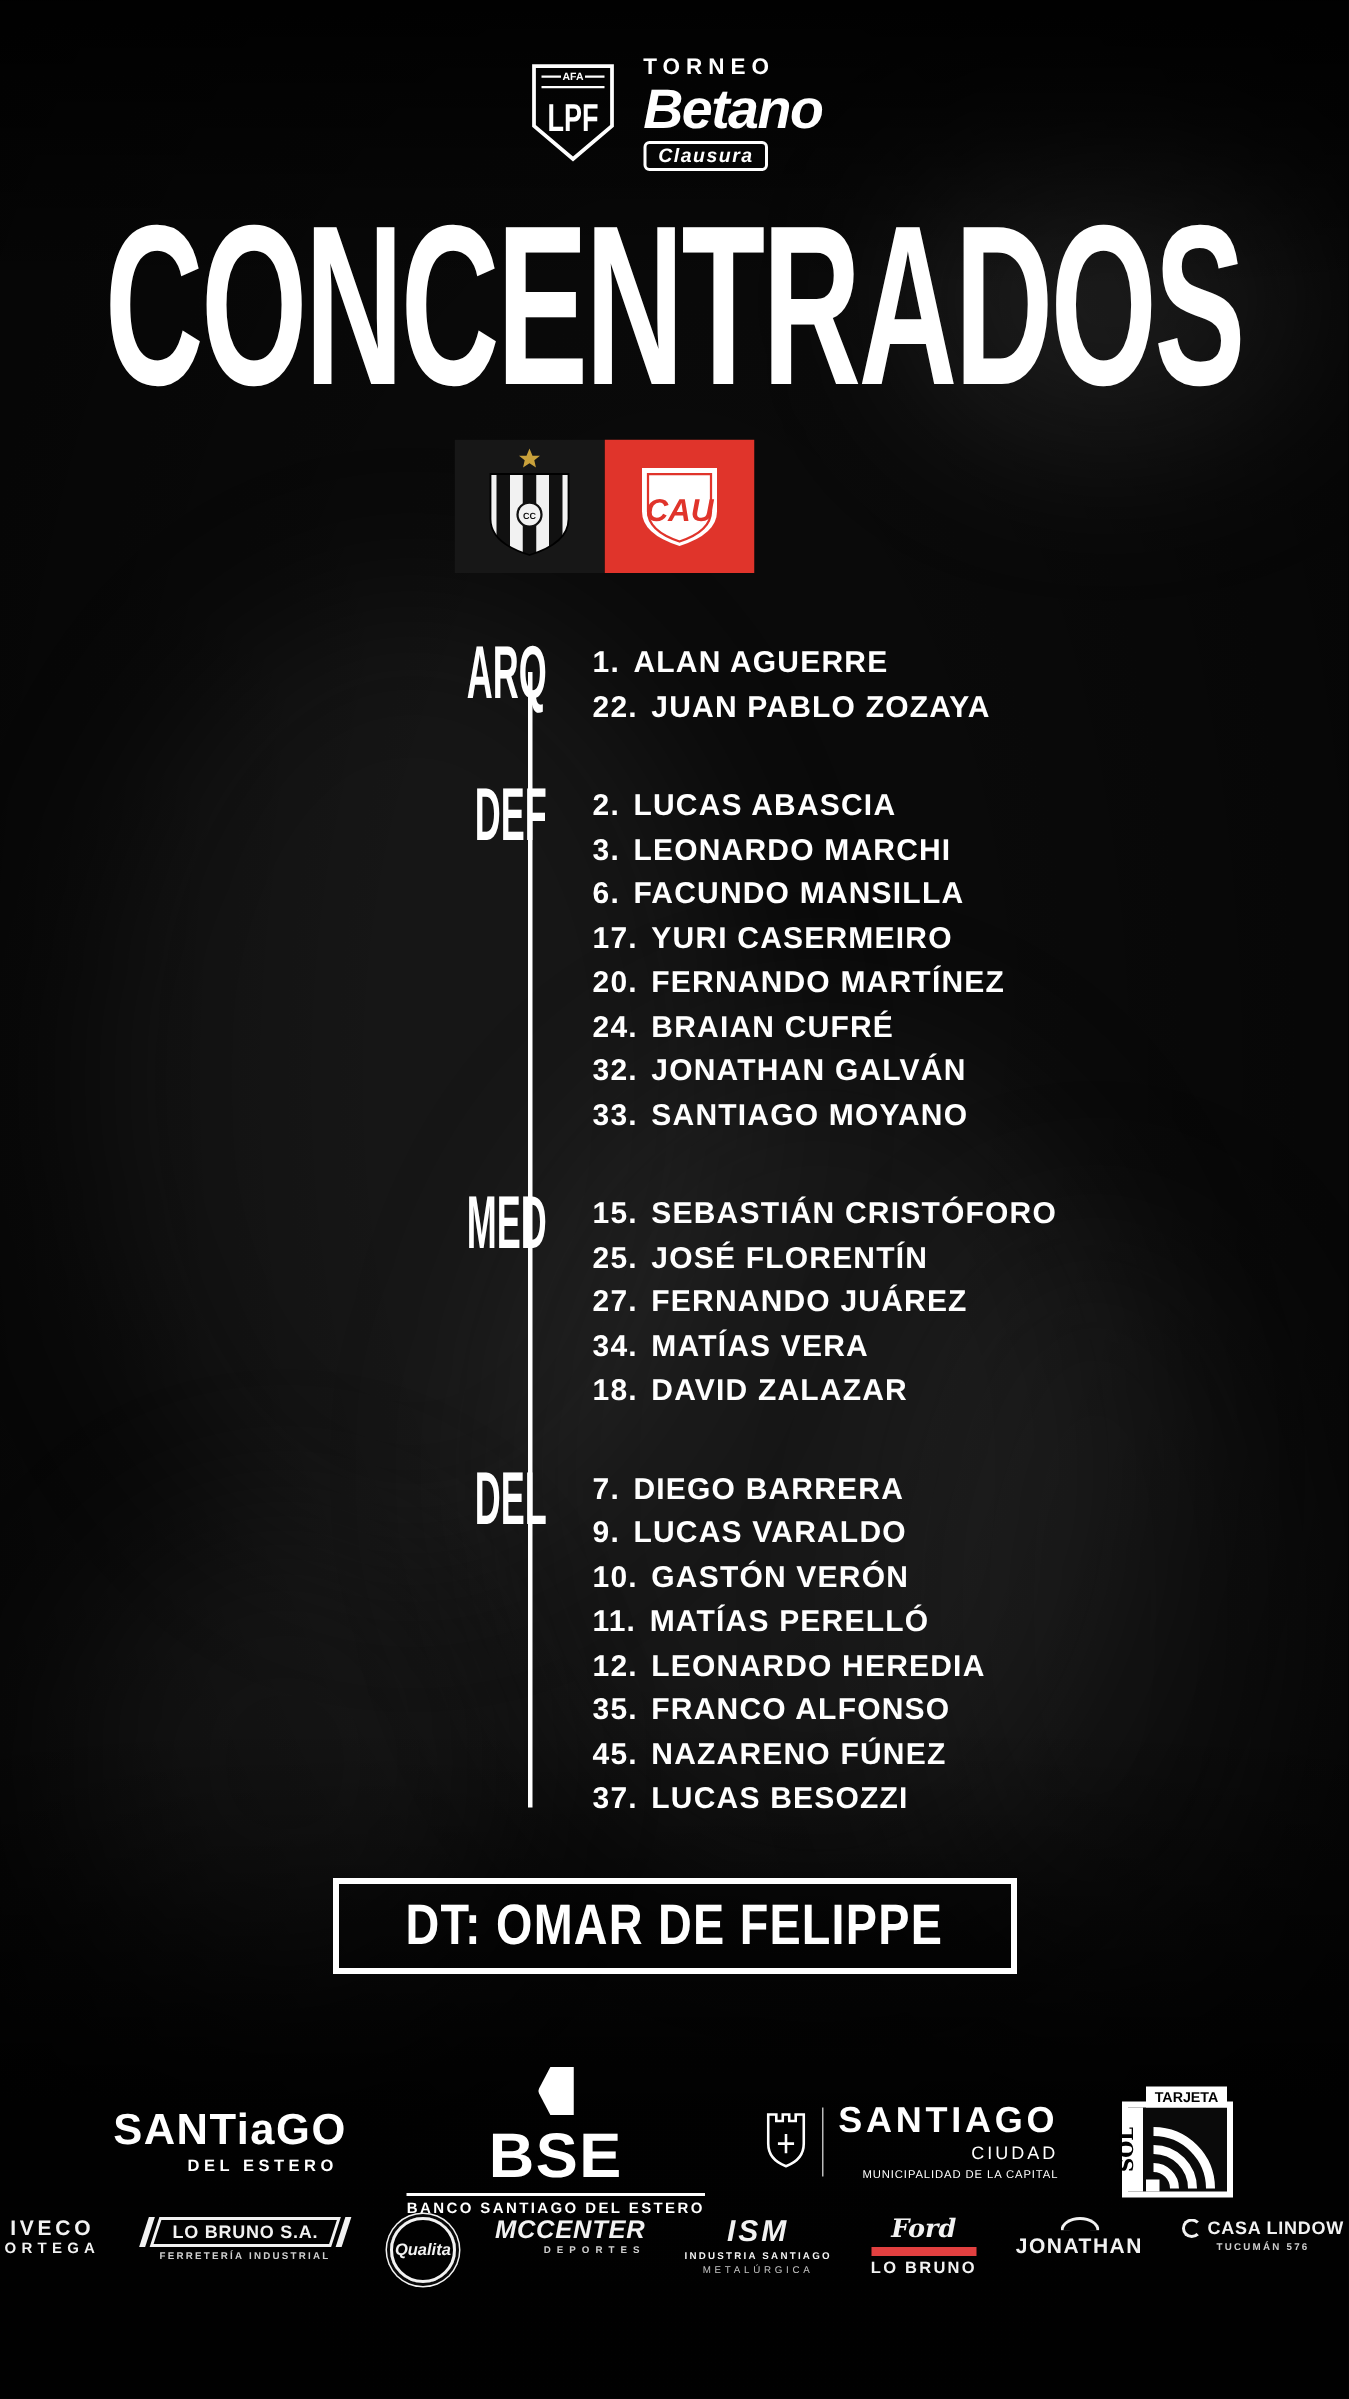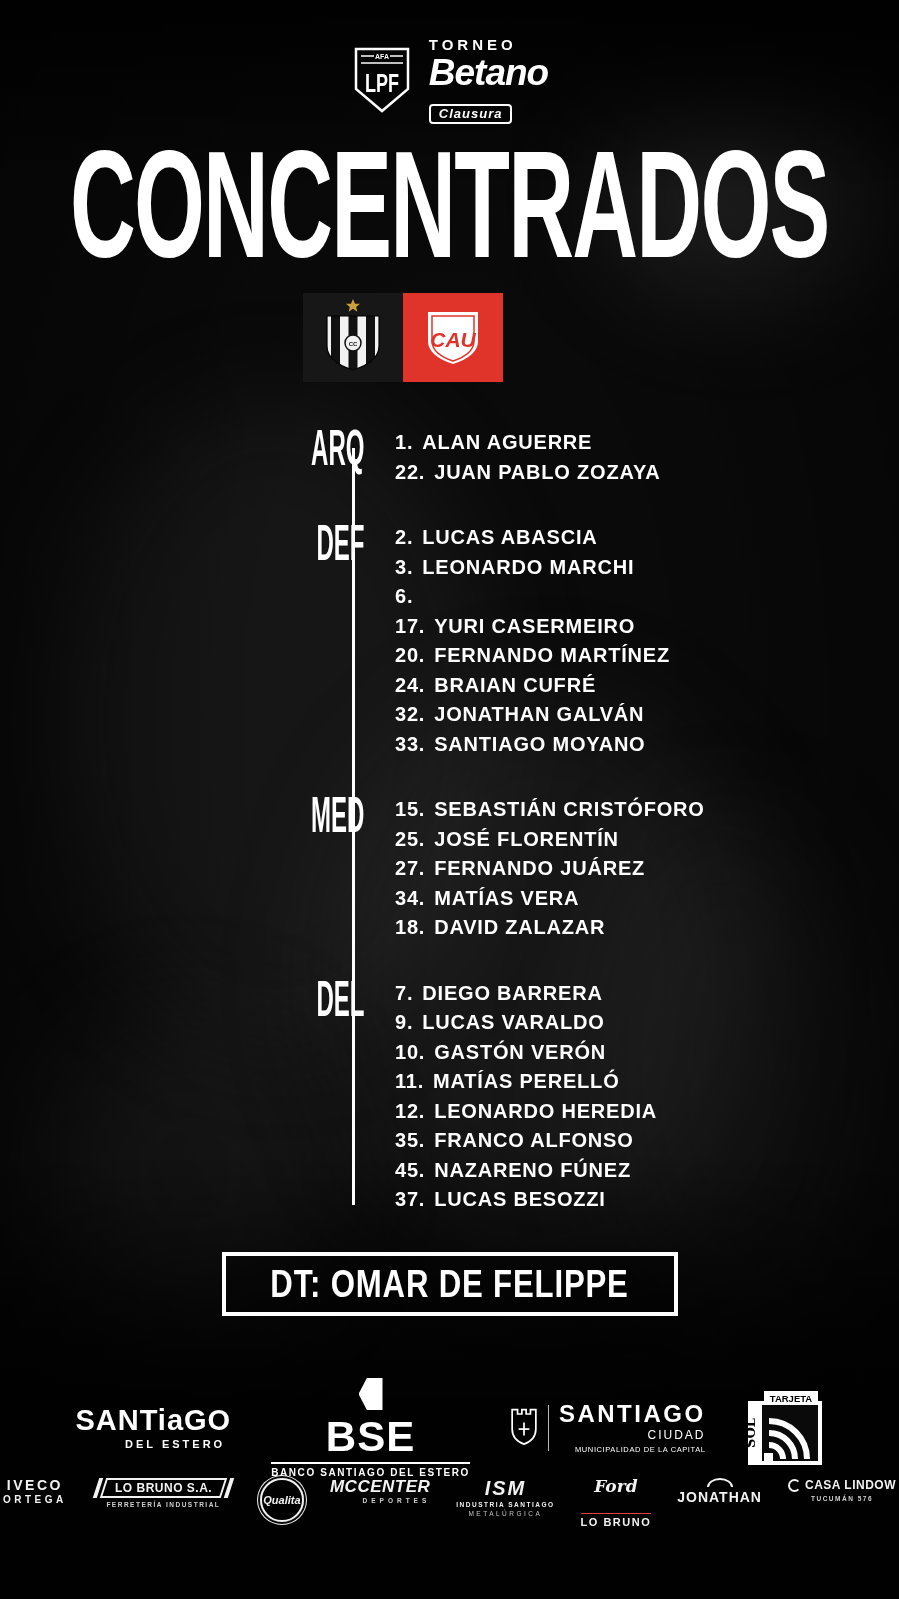--- a/index.html
+++ b/index.html
@@ -16,21 +16,21 @@
     linear-gradient(180deg, rgba(0,0,0,.9) 0%, rgba(0,0,0,0) 12%, rgba(0,0,0,0) 72%, rgba(0,0,0,.85) 88%),
     radial-gradient(ellipse at 50% 45%, rgba(0,0,0,0) 30%, rgba(0,0,0,.55) 95%);}
   .layer{position:absolute;z-index:2;}
 
   
   .header{top:36px;left:0;width:899px;display:flex;justify-content:center;align-items:center;gap:16px;}
   .betano-col{display:flex;flex-direction:column;align-items:flex-start;gap:1px;}
   .torneo{font-size:15px;font-weight:800;letter-spacing:4px;}
   .betano{font-size:37px;font-weight:800;font-style:italic;letter-spacing:-1px;line-height:1;}
   .clausura{border:2px solid #fff;border-radius:4px;font-size:13px;font-style:italic;font-weight:800;
-    letter-spacing:1px;padding:0 8px 1px;margin-top:12px;}
+    letter-spacing:1px;padding:0 8px 1px;margin-top:2px;}
 
   
   .title-wrap{top:128px;left:0;width:899px;display:flex;justify-content:center;}
   .title{font-size:152px;font-weight:800;line-height:1;letter-spacing:-3px;white-space:nowrap;
     transform:scaleX(.60);transform-origin:center;}
 
   
   .badges{top:293px;left:0;width:805px;display:flex;justify-content:center;}
 
   
@@ -73,21 +73,21 @@
   .tiny-sub{font-size:6.5px;font-weight:bold;letter-spacing:1.5px;margin-top:3px;opacity:.85;}
   .qualita-badge{width:40px;height:40px;border:2px solid #fff;border-radius:50%;display:flex;align-items:center;
     justify-content:center;box-shadow:0 0 0 2px #0a0a0a,0 0 0 3px #fff;}
   .qualita-text{font-size:11px;font-weight:bold;font-style:italic;}
   .mc-name{font-size:17px;font-weight:800;font-style:italic;letter-spacing:.5px;line-height:1;}
   .mc-sub{font-size:6.5px;font-weight:bold;letter-spacing:4px;margin-top:2px;align-self:flex-end;opacity:.85;}
   .ism-name{font-size:20px;font-weight:800;font-style:italic;letter-spacing:2px;line-height:1;}
   .ism-sub1{font-size:6.5px;font-weight:bold;letter-spacing:1.5px;margin-top:3px;}
   .ism-sub2{font-size:6.5px;letter-spacing:2.5px;margin-top:2px;opacity:.8;}
   .ford-name{font-family:"DejaVu Serif",serif;font-style:italic;font-weight:bold;font-size:17px;line-height:1;}
-  .ford-sub{font-size:11px;font-weight:bold;letter-spacing:1.5px;border-top:1px solid #ef4444;margin-top:18px;padding-top:2px;}
+  .ford-sub{font-size:11px;font-weight:bold;letter-spacing:1.5px;border-top:6px solid #ef4444;margin-top:3px;padding-top:2px;}
   .maxi-car{width:22px;height:7px;border:2px solid #fff;border-bottom:none;border-radius:50% 50% 0 0/100% 100% 0 0;margin-bottom:2px;}
   .maxi-name{font-size:14px;font-weight:800;letter-spacing:1px;}
   .cl-row{display:flex;align-items:center;gap:4px;}
   .cl-mark{width:9px;height:9px;border:2px solid #fff;border-radius:50%;border-right-color:transparent;}
   .cl-name{font-size:12px;font-weight:800;letter-spacing:.5px;}
 </style>
 </head>
 <body>
 
 <div class="poster">
@@ -174,20 +174,21 @@
           <div class="player-row">
             <span class="pnum">2.</span>
             <span class="pname">LUCAS ABASCIA</span>
           </div>
           <div class="player-row">
             <span class="pnum">3.</span>
             <span class="pname">LEONARDO MARCHI</span>
           </div>
           <div class="player-row">
             <span class="pnum">6.</span>
+            <span class="pname">FACUNDO MANSILLA</span>
           </div>
           <div class="player-row">
             <span class="pnum">17.</span>
             <span class="pname">YURI CASERMEIRO</span>
           </div>
           <div class="player-row">
             <span class="pnum">20.</span>
             <span class="pname">FERNANDO MARTÍNEZ</span>
           </div>
           <div class="player-row">

